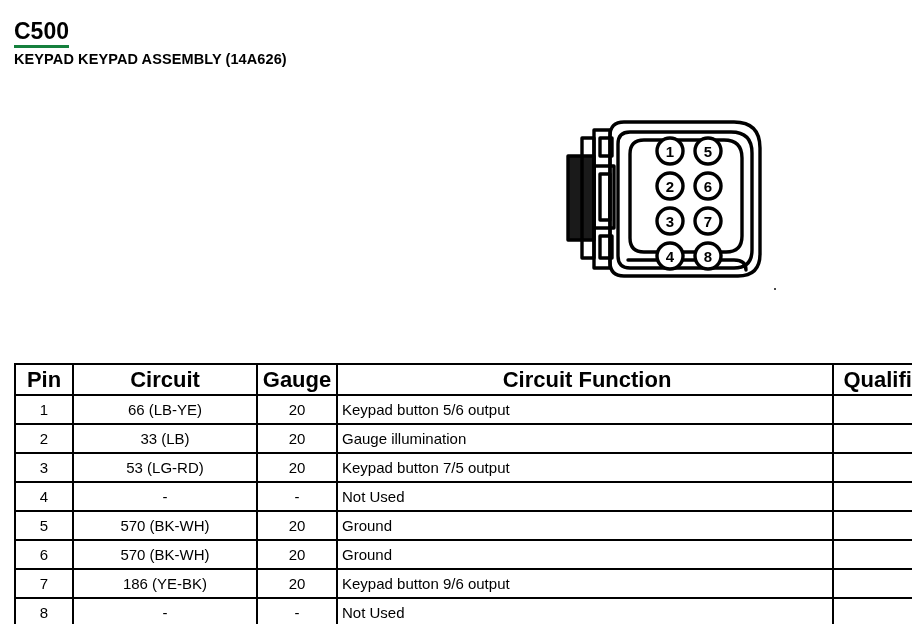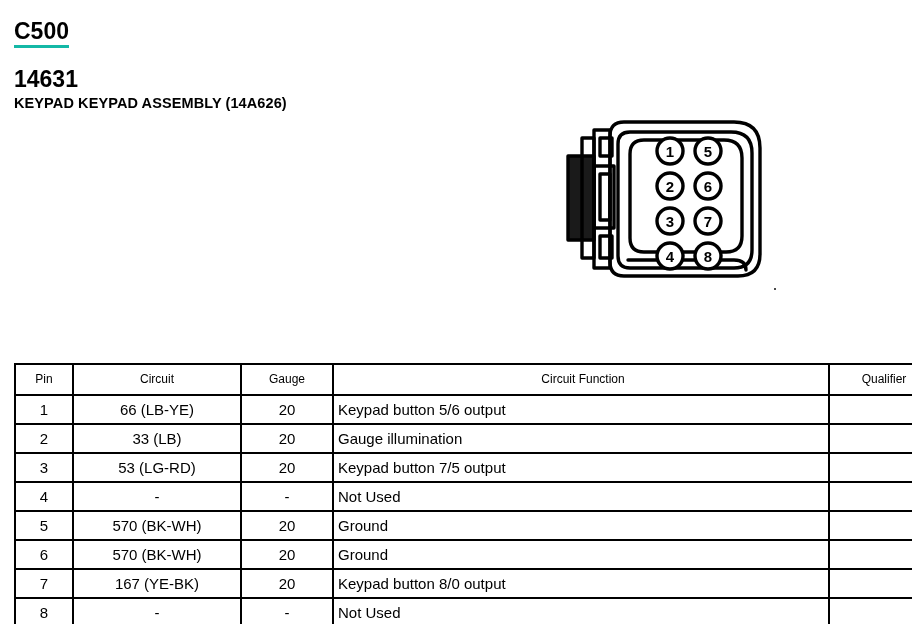--- a/index.html
+++ b/index.html
@@ -24,21 +24,21 @@
     left: 14px;
     top: 18px;
     width: 520px;
   }
   #connector-id {
     font-size: 23px;
     font-weight: bold;
     letter-spacing: 0px;
     line-height: 26px;
     display: inline-block;
-    border-bottom: 3px solid #14b8a6;
+    border-bottom: 3px solid #15803d;
     padding-bottom: 1px;
   }
   #part-number {
     font-size: 23px;
     font-weight: bold;
     line-height: 26px;
     margin-top: 18px;
   }
   #part-name {
     font-size: 14.5px;
@@ -94,37 +94,36 @@
     padding: 0;
     height: 27px;
     line-height: 27px;
     font-size: 15px;
     overflow: hidden;
     white-space: nowrap;
   }
   table#pin-table thead th {
     height: 29px;
     line-height: 29px;
-    font-weight: normal;
+    font-weight: bold;
     text-align: center;
-    font-size: 12px;
+    font-size: 22px;
   }
   .col-pin      { width: 58px;  text-align: center; }
-  .col-circuit  { width: 168px; text-align: center; }
-  .col-gauge    { width: 92px;  text-align: center; }
+  .col-circuit  { width: 184px; text-align: center; }
+  .col-gauge    { width: 80px;  text-align: center; }
   .col-function { width: 496px; text-align: left; padding-left: 4px !important; }
   .col-qual     { width: 110px; text-align: center; }
   td.col-function { font-size: 15px; }
 </style>
 </head>
 <body>
 
 <div id="header-block">
   <div id="connector-id">C500</div>
-  <div id="part-number">14631</div>
   <div id="part-name">KEYPAD KEYPAD ASSEMBLY (14A626)</div>
 </div>
 
 <div id="connector-diagram">
   <svg width="260" height="180" viewBox="0 0 260 180">
     <g fill="none" stroke="#000" stroke-width="3.4" stroke-linejoin="round" stroke-linecap="round">
 
       <path d="M 66,48 L 66,132 L 40,132 L 40,48 Z" fill="#1a1a1a" stroke="#000"></path>
 
       <path d="M 96,14 L 206,14 Q 232,14 232,40
@@ -247,23 +246,23 @@
       </tr>
       <tr>
         <td class="col-pin">6</td>
         <td class="col-circuit">570 (BK-WH)</td>
         <td class="col-gauge">20</td>
         <td class="col-function">Ground</td>
         <td class="col-qual"></td>
       </tr>
       <tr>
         <td class="col-pin">7</td>
-        <td class="col-circuit">167 (YE-BK)</td>
-        <td class="col-gauge">20</td>
-        <td class="col-function">Keypad button 8/0 output</td>
+        <td class="col-circuit">186 (YE-BK)</td>
+        <td class="col-gauge">20</td>
+        <td class="col-function">Keypad button 9/6 output</td>
         <td class="col-qual"></td>
       </tr>
       <tr>
         <td class="col-pin">8</td>
         <td class="col-circuit">-</td>
         <td class="col-gauge">-</td>
         <td class="col-function">Not Used</td>
         <td class="col-qual"></td>
       </tr>
     </tbody>

